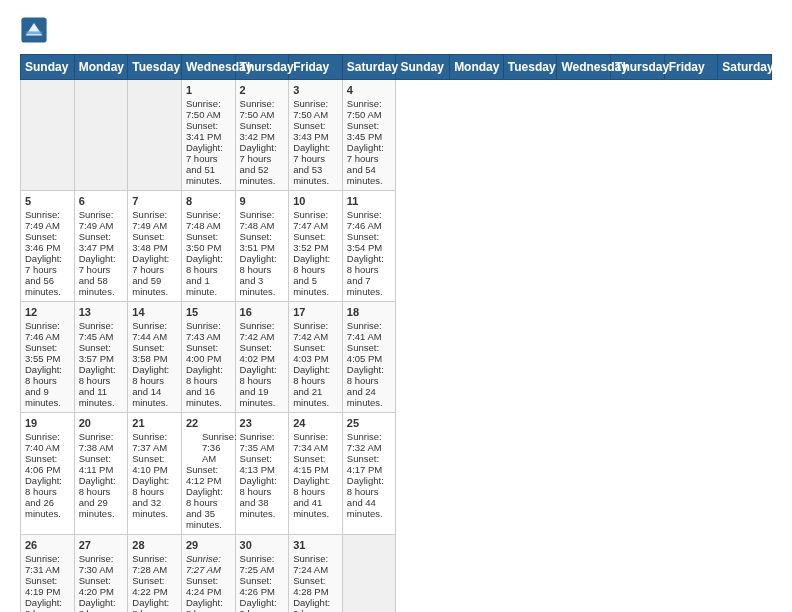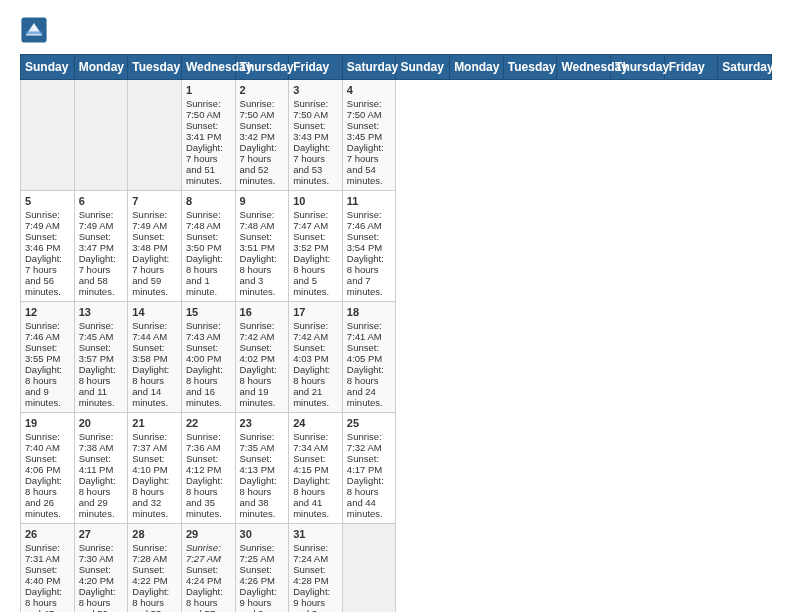--- a/index.html
+++ b/index.html
@@ -266,21 +266,21 @@
             <span style="display: block;">Daylight: 8 hours and 29 minutes.</span>
           </td>
           <td>
             <span class="day-num">21</span>
             <span style="display: block;">Sunrise: 7:37 AM</span>
             <span style="display: block;">Sunset: 4:10 PM</span>
             <span style="display: block;">Daylight: 8 hours and 32 minutes.</span>
           </td>
           <td>
             <span class="day-num">22</span>
-            <span style="display: block;">Sunrise: 7:36 AM</span>
+            <span style="display: block; margin-left: 16px;">Sunrise: 7:36 AM</span>
             <span style="display: block;">Sunset: 4:12 PM</span>
             <span style="display: block;">Daylight: 8 hours and 35 minutes.</span>
           </td>
           <td>
             <span class="day-num">23</span>
             <span style="display: block;">Sunrise: 7:35 AM</span>
             <span style="display: block;">Sunset: 4:13 PM</span>
             <span style="display: block;">Daylight: 8 hours and 38 minutes.</span>
           </td>
           <td>
@@ -293,21 +293,21 @@
             <span class="day-num">25</span>
             <span style="display: block;">Sunrise: 7:32 AM</span>
             <span style="display: block;">Sunset: 4:17 PM</span>
             <span style="display: block;">Daylight: 8 hours and 44 minutes.</span>
           </td>
         </tr>
         <tr>
           <td>
             <span class="day-num">26</span>
             <span style="display: block;">Sunrise: 7:31 AM</span>
-            <span style="display: block;">Sunset: 4:40 PM</span>
+            <span style="display: block;">Sunset: 4:19 PM</span>
             <span style="display: block;">Daylight: 8 hours and 47 minutes.</span>
           </td>
           <td>
             <span class="day-num">27</span>
             <span style="display: block;">Sunrise: 7:30 AM</span>
             <span style="display: block;">Sunset: 4:20 PM</span>
             <span style="display: block;">Daylight: 8 hours and 50 minutes.</span>
           </td>
           <td>
             <span class="day-num">28</span>

